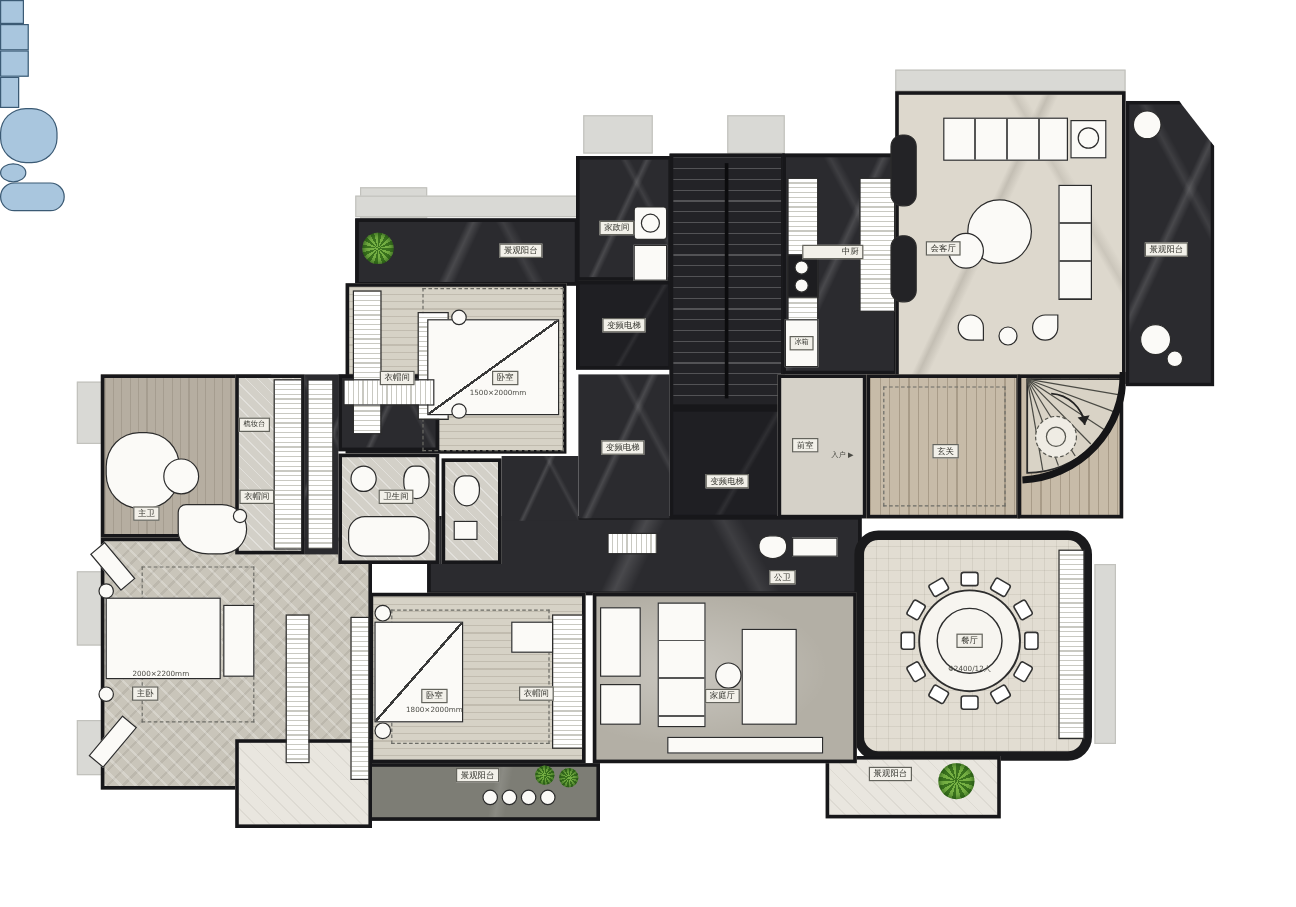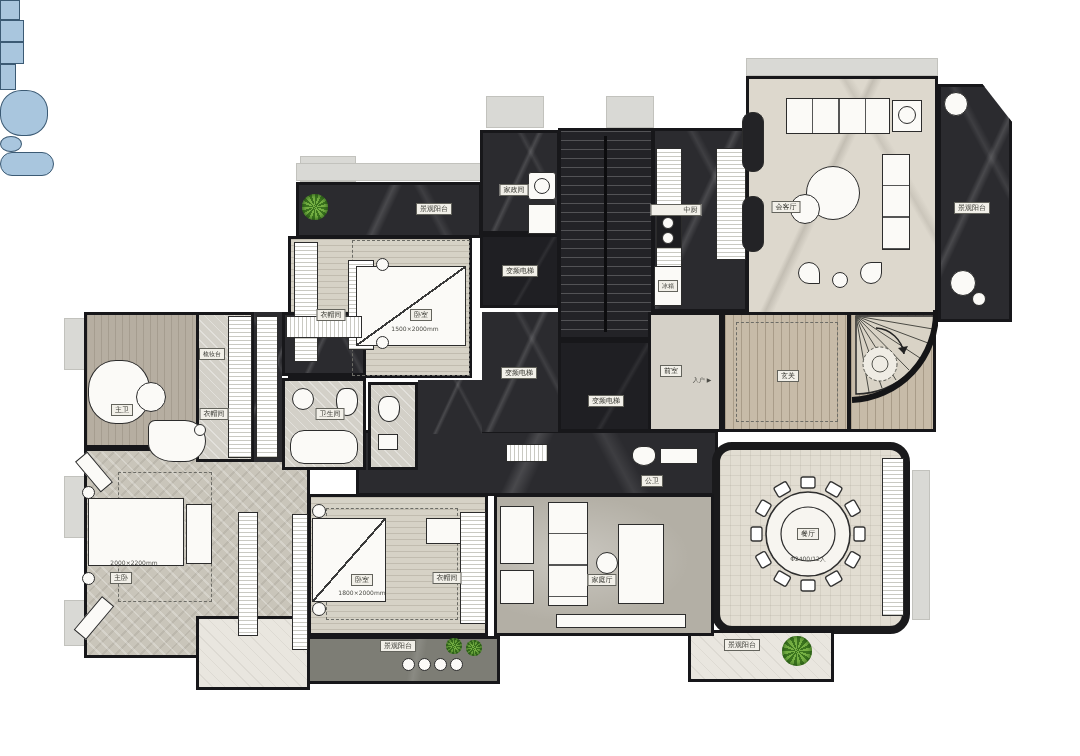--- a/index.html
+++ b/index.html
@@ -98,21 +98,21 @@
   <div class="room f-dark" style="left:652px;top:128px;width:96px;height:184px;"></div>
   <div class="hatch-h" style="left:656px;top:148px;width:26px;height:154px;"></div>
   <div class="furn" style="left:656px;top:212px;width:26px;height:36px;background:#1d1d20;"></div>
   <div class="furn round" style="left:662px;top:217px;width:12px;height:12px;"></div>
   <div class="furn round" style="left:662px;top:232px;width:12px;height:12px;"></div>
   <div class="hatch-h" style="left:716px;top:148px;width:30px;height:112px;"></div>
   <div class="blue" style="left:720px;top:188px;width:22px;height:20px;"></div>
   <div class="blue" style="left:720px;top:214px;width:22px;height:20px;"></div>
   <div class="furn" style="left:654px;top:266px;width:28px;height:40px;"></div>
   <div class="tag" style="left:668px;top:286px;font-size:6px;">冰箱</div>
-  <div class="tag" style="left:676px;top:210px;padding-left:32px;">中厨</div>
+  <div class="tag" style="left:694px;top:210px;padding-left:32px;">中厨</div>
 
   <div class="room f-marble" style="left:746px;top:76px;width:192px;height:244px;"></div>
   <div class="furn cushions-h" style="left:786px;top:98px;width:104px;height:36px;"></div>
   <div class="furn" style="left:892px;top:100px;width:30px;height:32px;"></div>
   <div class="furn round" style="left:898px;top:106px;width:18px;height:18px;"></div>
   <div class="furn cushions-v" style="left:882px;top:154px;width:28px;height:96px;"></div>
   <div class="furn round" style="left:806px;top:166px;width:54px;height:54px;"></div>
   <div class="furn round" style="left:790px;top:194px;width:30px;height:30px;"></div>
   <div class="furn round" style="left:798px;top:262px;width:22px;height:22px;border-radius:50% 50% 0 50%;"></div>
   <div class="furn round" style="left:832px;top:272px;width:16px;height:16px;"></div>
@@ -258,21 +258,21 @@
   <div class="tag" style="left:121px;top:578px;">主卧</div>
 
   <div class="room f-bath" style="left:84px;top:312px;width:142px;height:136px;"></div>
   <div class="slab" style="left:94px;top:316px;width:92px;height:14px;"></div>
   <div class="furn" style="left:88px;top:360px;width:62px;height:64px;border-radius:45%;"></div>
   <div class="blue" style="left:96px;top:370px;width:46px;height:44px;border-radius:45%;"></div>
   <div class="furn round" style="left:136px;top:382px;width:30px;height:30px;"></div>
   <div class="furn" style="left:148px;top:420px;width:58px;height:42px;border-radius:8px 24px 24px 50%;"></div>
   <div class="blue" style="left:176px;top:434px;width:20px;height:14px;border-radius:50%;"></div>
   <div class="furn round" style="left:194px;top:424px;width:12px;height:12px;"></div>
-  <div class="tag" style="left:122px;top:410px;">主卫</div>
+  <div class="tag" style="left:122px;top:428px;">主卫</div>
 
   <div class="room f-tile2" style="left:196px;top:312px;width:58px;height:150px;"></div>
   <div class="hatch-h" style="left:228px;top:316px;width:24px;height:142px;"></div>
   <div class="room f-dark noborder" style="left:254px;top:312px;width:28px;height:150px;"></div>
   <div class="hatch-h" style="left:256px;top:316px;width:22px;height:142px;"></div>
   <div class="tag" style="left:212px;top:354px;font-size:6px;">梳妆台</div>
   <div class="tag" style="left:214px;top:414px;">衣帽间</div>
 
   <div class="room f-dark" style="left:282px;top:312px;width:84px;height:64px;"></div>
   <div class="hatch-v" style="left:286px;top:316px;width:76px;height:22px;"></div>

